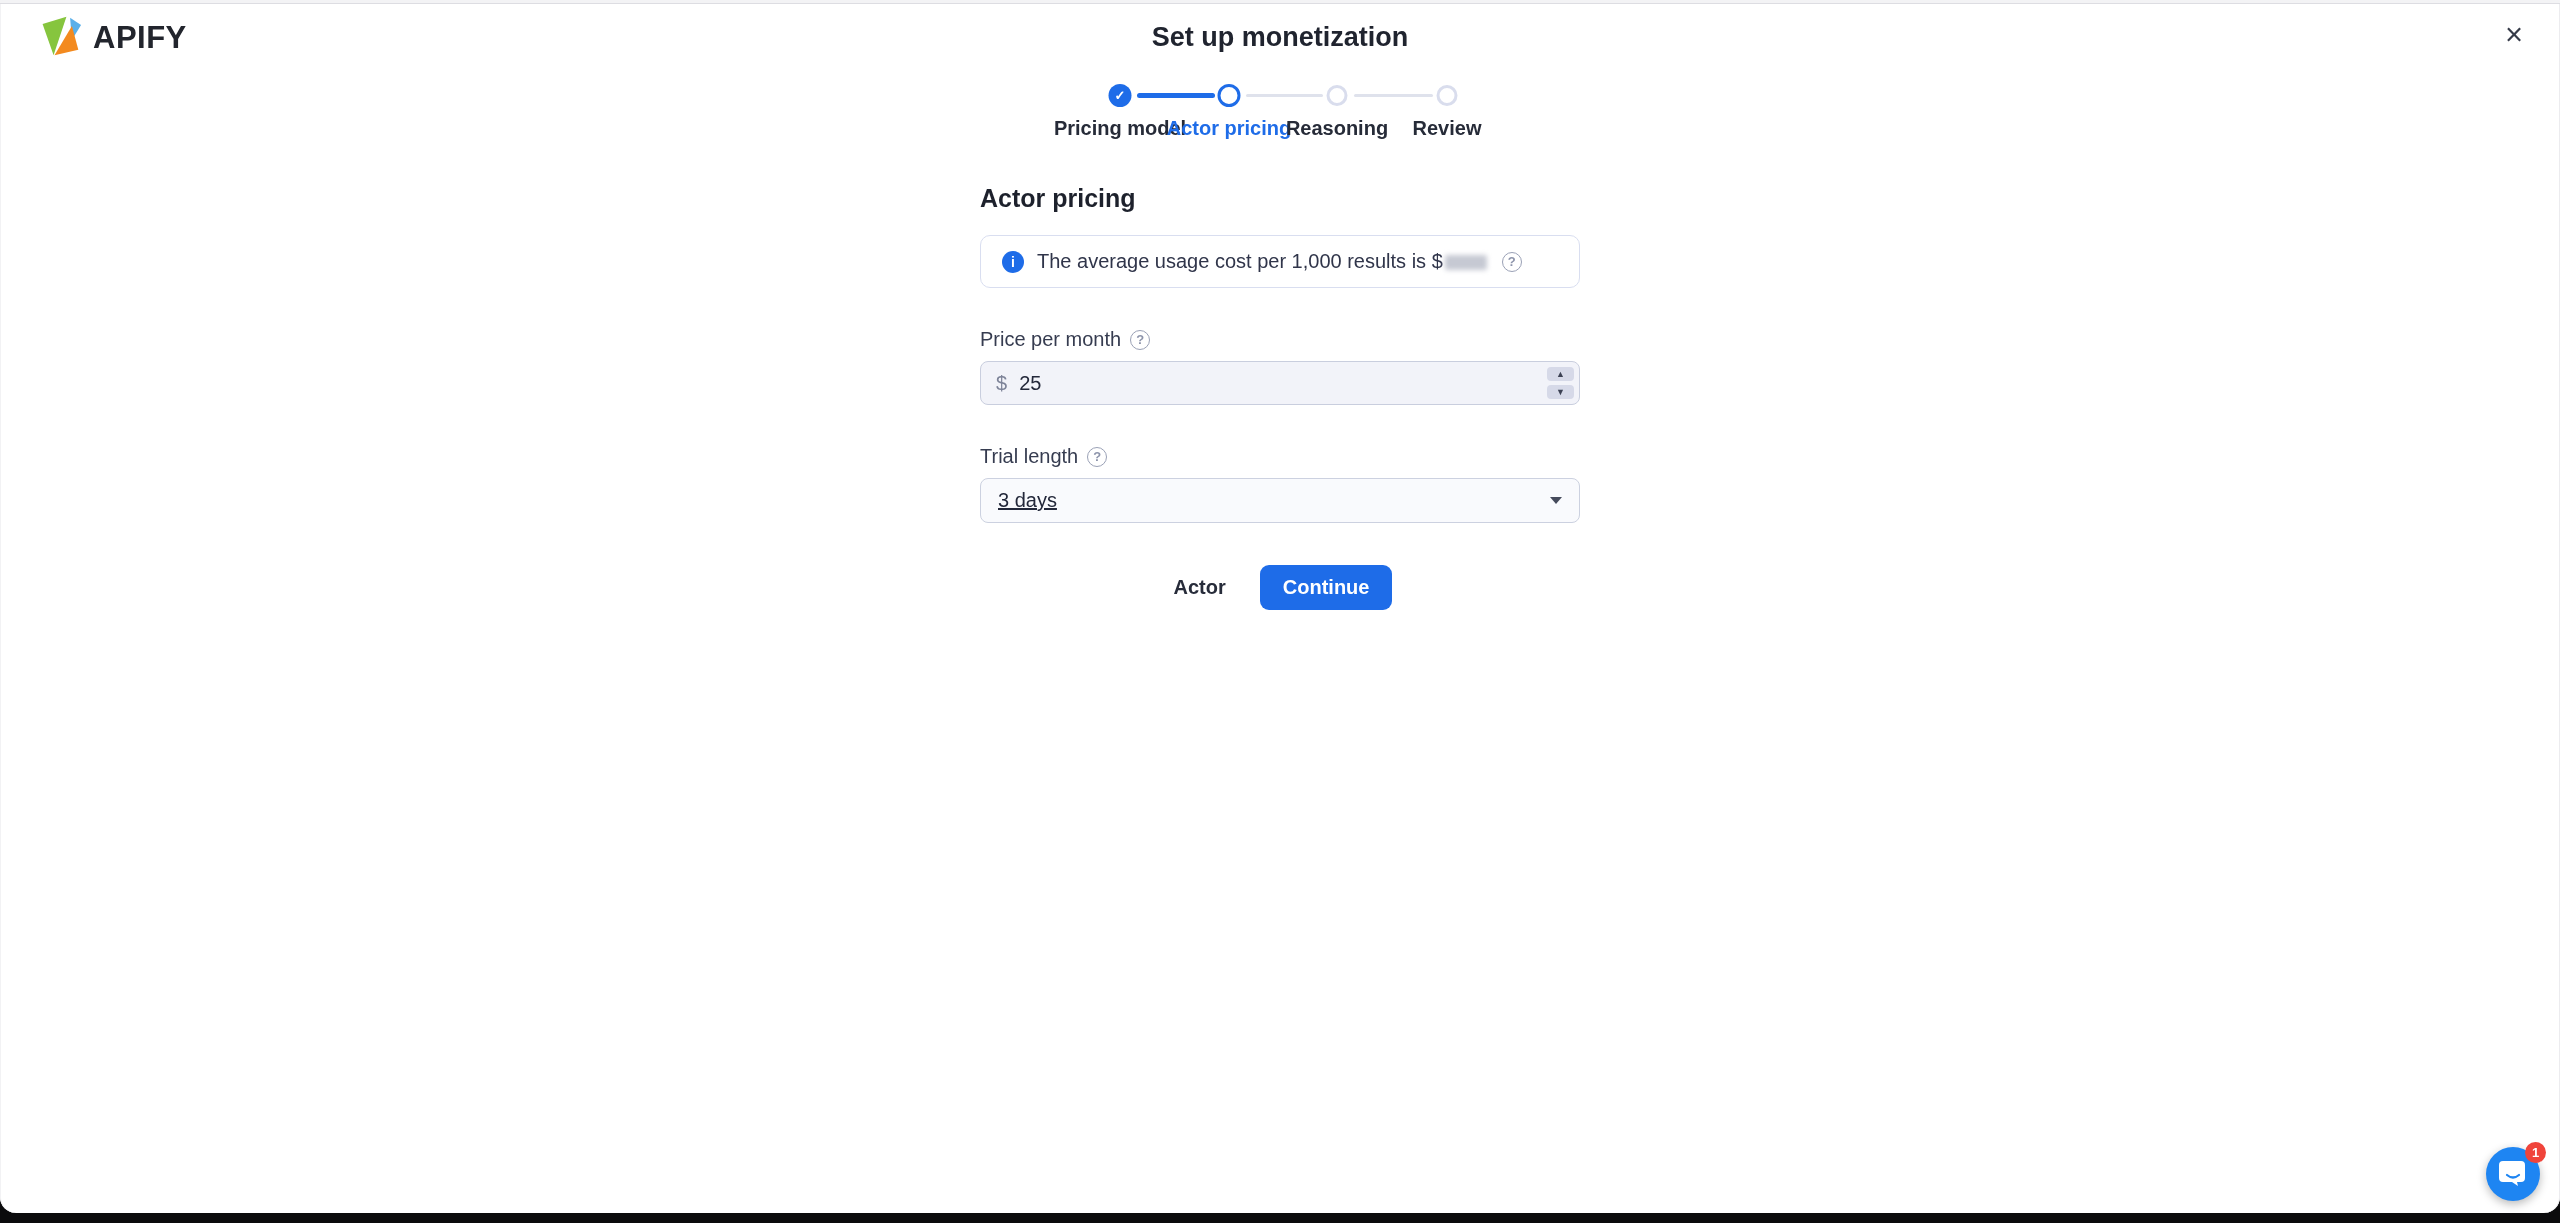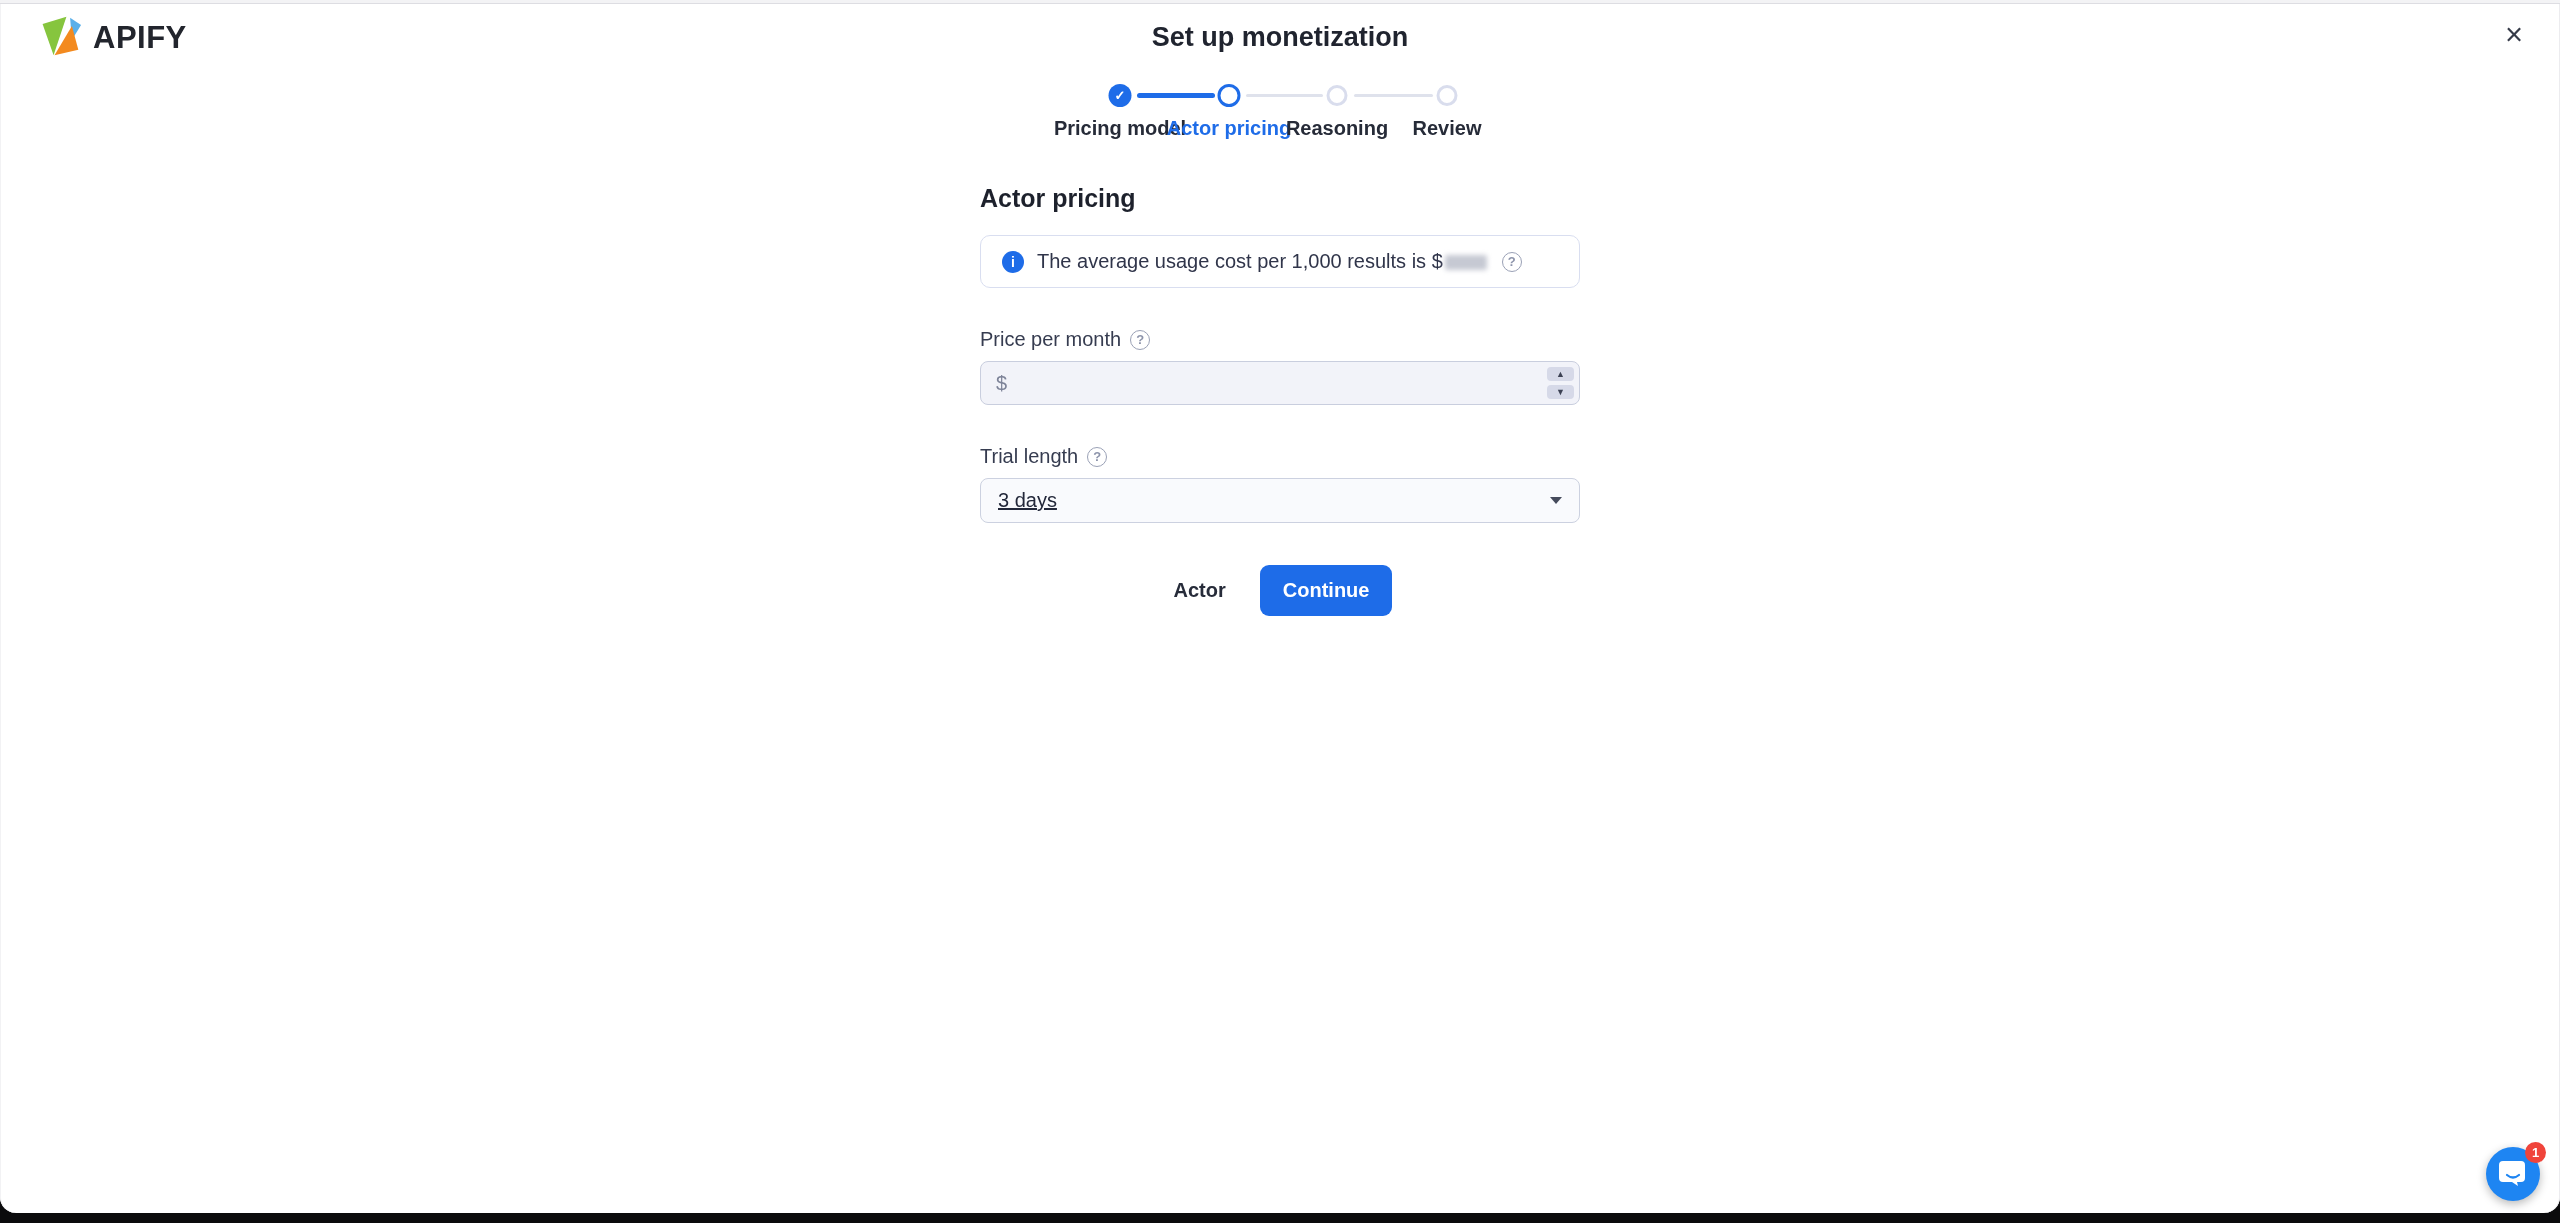--- a/index.html
+++ b/index.html
@@ -123,21 +123,21 @@
     border-top:7px solid #454b5c;
   }
 
   .actions { margin-top:42px; display:flex; align-items:center; justify-content:center; gap:28px; }
   .back-btn {
     background:none; border:none; font-family:"Liberation Sans", sans-serif;
     font-size:20px; font-weight:700; color:#272c3a; cursor:pointer; padding:8px 6px;
   }
   .continue-btn {
     background:#1e6ce8; border:none; color:#fff; font-family:"Liberation Sans", sans-serif;
-    font-size:20px; font-weight:700; border-radius:9px; height:51px; padding:0 23px;
+    font-size:20px; font-weight:700; border-radius:9px; height:45px; padding:0 23px;
     cursor:pointer;
   }
 
   
   .chat-launcher {
     position:absolute; right:20px; bottom:12px; width:54px; height:54px;
     border-radius:50%; background:#1e85f2; cursor:pointer;
     display:flex; align-items:center; justify-content:center;
     box-shadow:0 3px 10px rgba(0,0,0,0.28);
   }
@@ -194,20 +194,21 @@
       <span class="help-icon">?</span>
     </div>
 
     <div class="field">
       <div class="field-label">
         <span>Price per month</span>
         <span class="help-icon">?</span>
       </div>
       <div class="price-box">
         <span class="currency">$</span>
+        <input class="price-input" type="text" value="25" style="">
         <div class="spin">
           <button class="spin-btn">▲</button>
           <button class="spin-btn">▼</button>
         </div>
       </div>
     </div>
 
     <div class="field">
       <div class="field-label">
         <span>Trial length</span>

